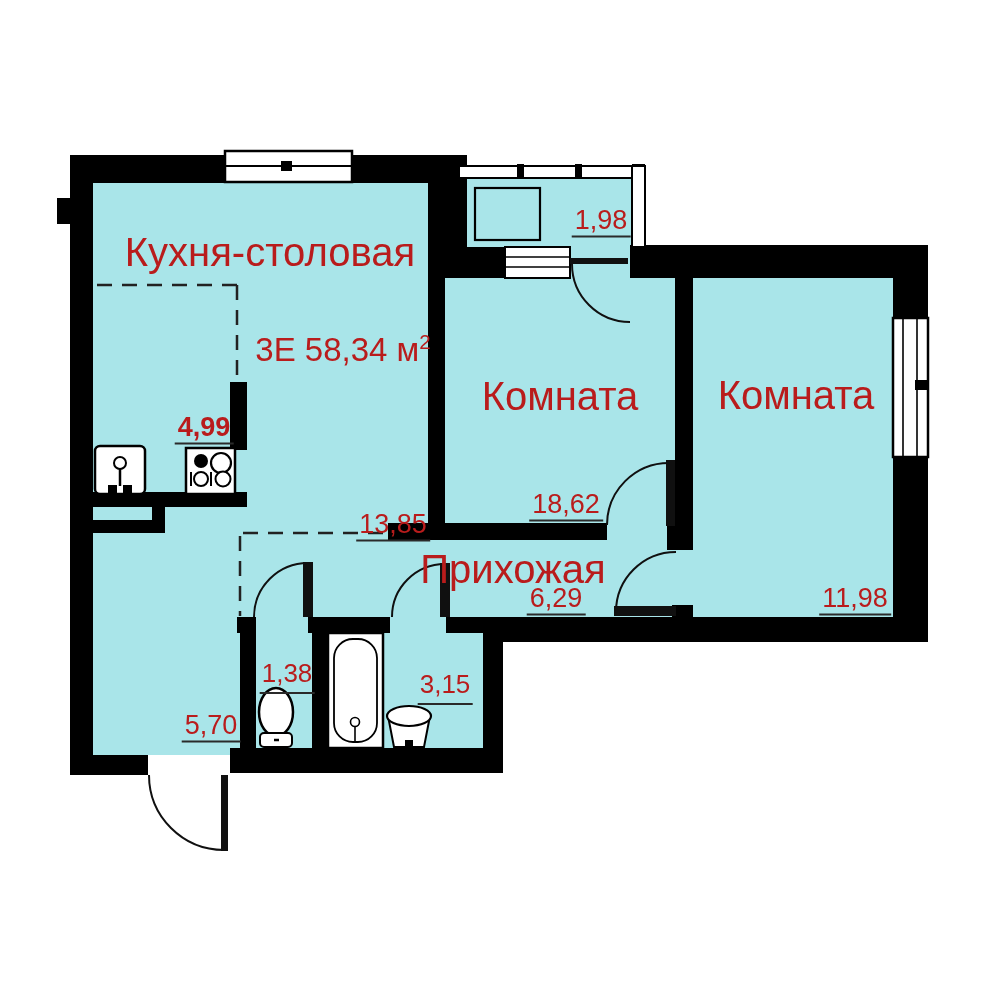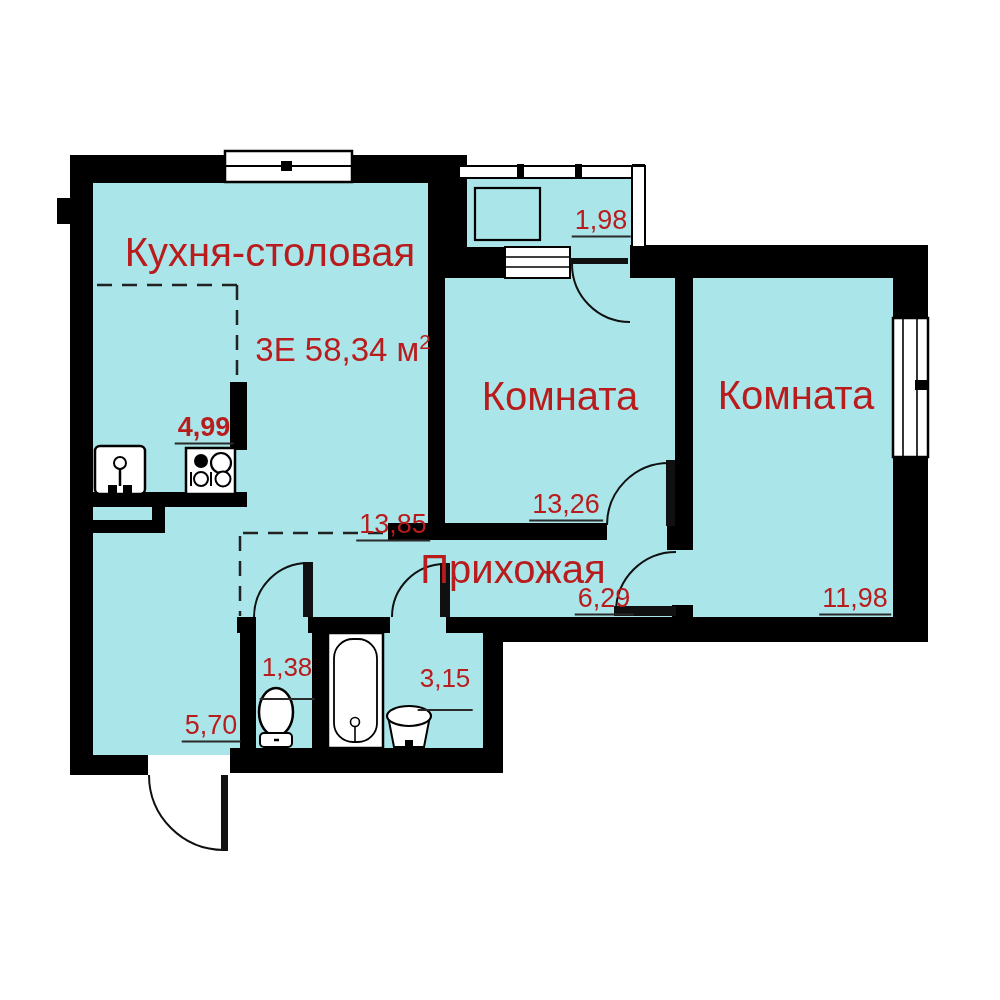--- a/index.html
+++ b/index.html
@@ -3,21 +3,21 @@
 <meta charset="utf-8">
 <style>
   html,body{margin:0;padding:0;background:#ffffff;}
   #stage{position:relative;width:1000px;height:1000px;background:#ffffff;overflow:hidden;
          font-family:"Liberation Sans", sans-serif;color:#1c1c1c;}
   #plan-svg{position:absolute;left:0;top:0;}
   .lbl{position:absolute;transform:translate(-50%,-50%);white-space:nowrap;
        color:#b91c1c;line-height:1;}
   .room-name{font-size:40px;}
   .area{font-size:27px;border-bottom:2.5px solid #2a2a2a;padding:0 3px 2px 3px;}
-  .area-sm{font-size:26px;border-bottom:2.5px solid #2a2a2a;padding:0 2px 18px 2px;}
+  .area-sm{font-size:26px;border-bottom:2.5px solid #2a2a2a;padding:0 2px 6px 2px;}
   .plan-title{font-size:33px;}
   .plan-title sup{font-size:0.62em;}
 </style>
 </head>
 <body>
 
 <div id="stage">
 
 <svg id="plan-svg" width="1000" height="1000" viewBox="0 0 1000 1000">
 
@@ -172,30 +172,30 @@
   </div>
 
   <div class="lbl area" style="left:204px;top:429px;font-weight:bold;">4,99</div>
 
   <div class="lbl area" style="left:393px;top:526px;">13,85</div>
 
   <div class="lbl area" style="left:601px;top:222px;">1,98</div>
 
   <div class="lbl room-name" style="left:560px;top:396px;">Комната</div>
 
-  <div class="lbl area" style="left:566px;top:506px;">13,26</div>
+  <div class="lbl area" style="left:566px;top:506px;">18,62</div>
 
   <div class="lbl room-name" style="left:796px;top:395px;">Комната</div>
 
   <div class="lbl area" style="left:855px;top:600px;text-align:right;">11,98</div>
 
 
   <div class="lbl area" style="left:211px;top:727px;">5,70</div>
 
   <div class="lbl room-name" style="left:513px;top:569px;">Прихожая</div>
 
-  <div class="lbl area" style="left:604px;top:600px;">6,29</div>
+  <div class="lbl area" style="left:556px;top:600px;">6,29</div>
 
   <div class="lbl area-sm" style="left:287px;top:677px;">1,38</div>
 
   <div class="lbl area-sm" style="left:445px;top:688px;">3,15</div>
 
 </div>
 
 </body></html>

